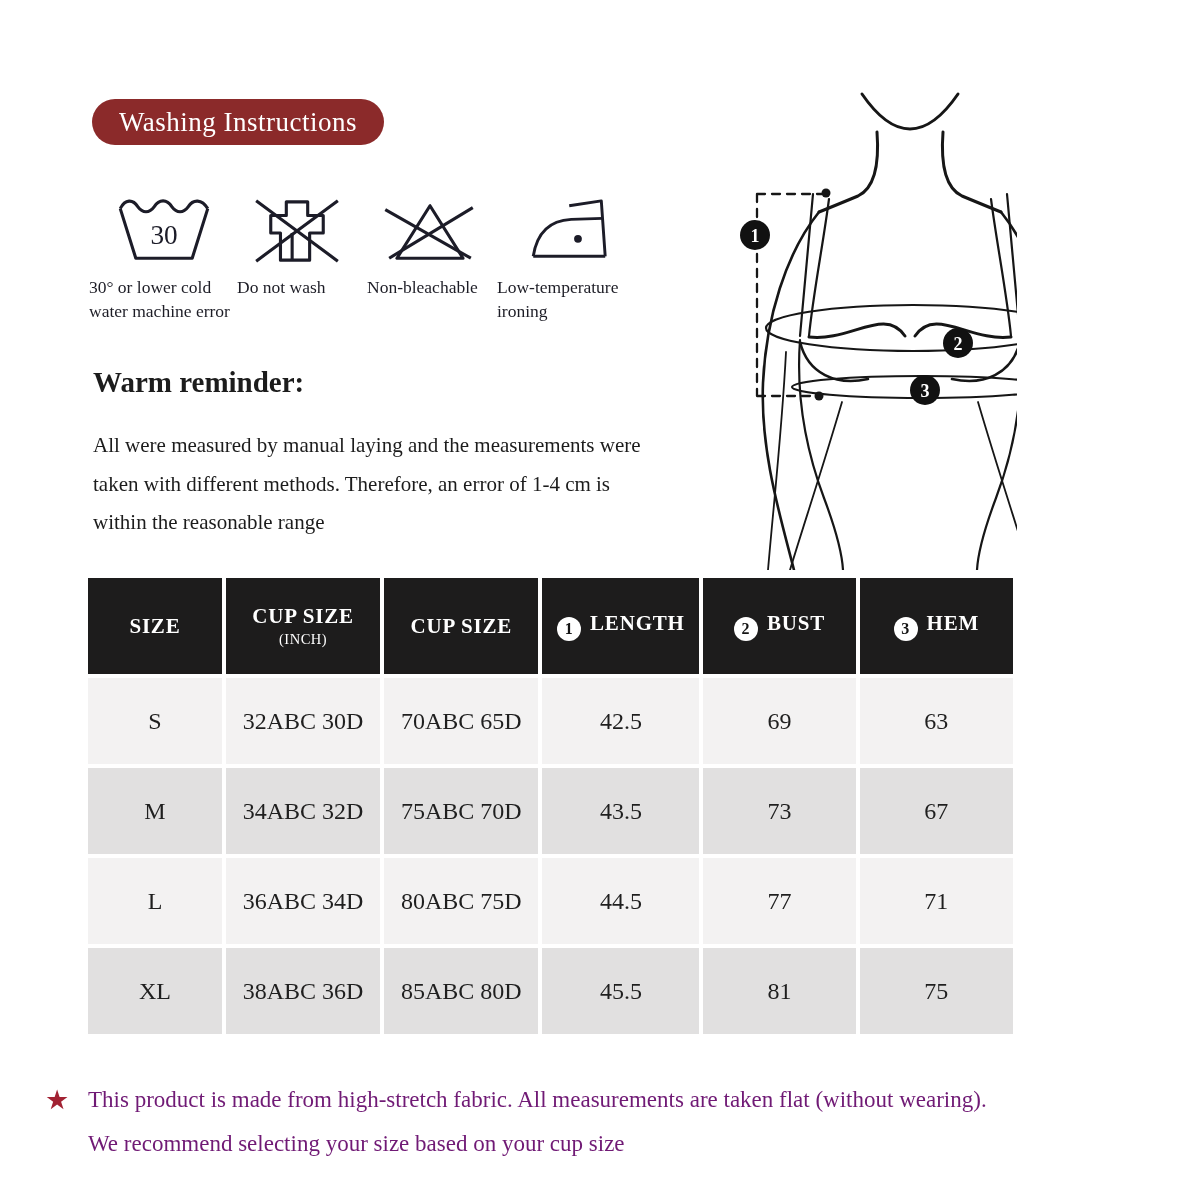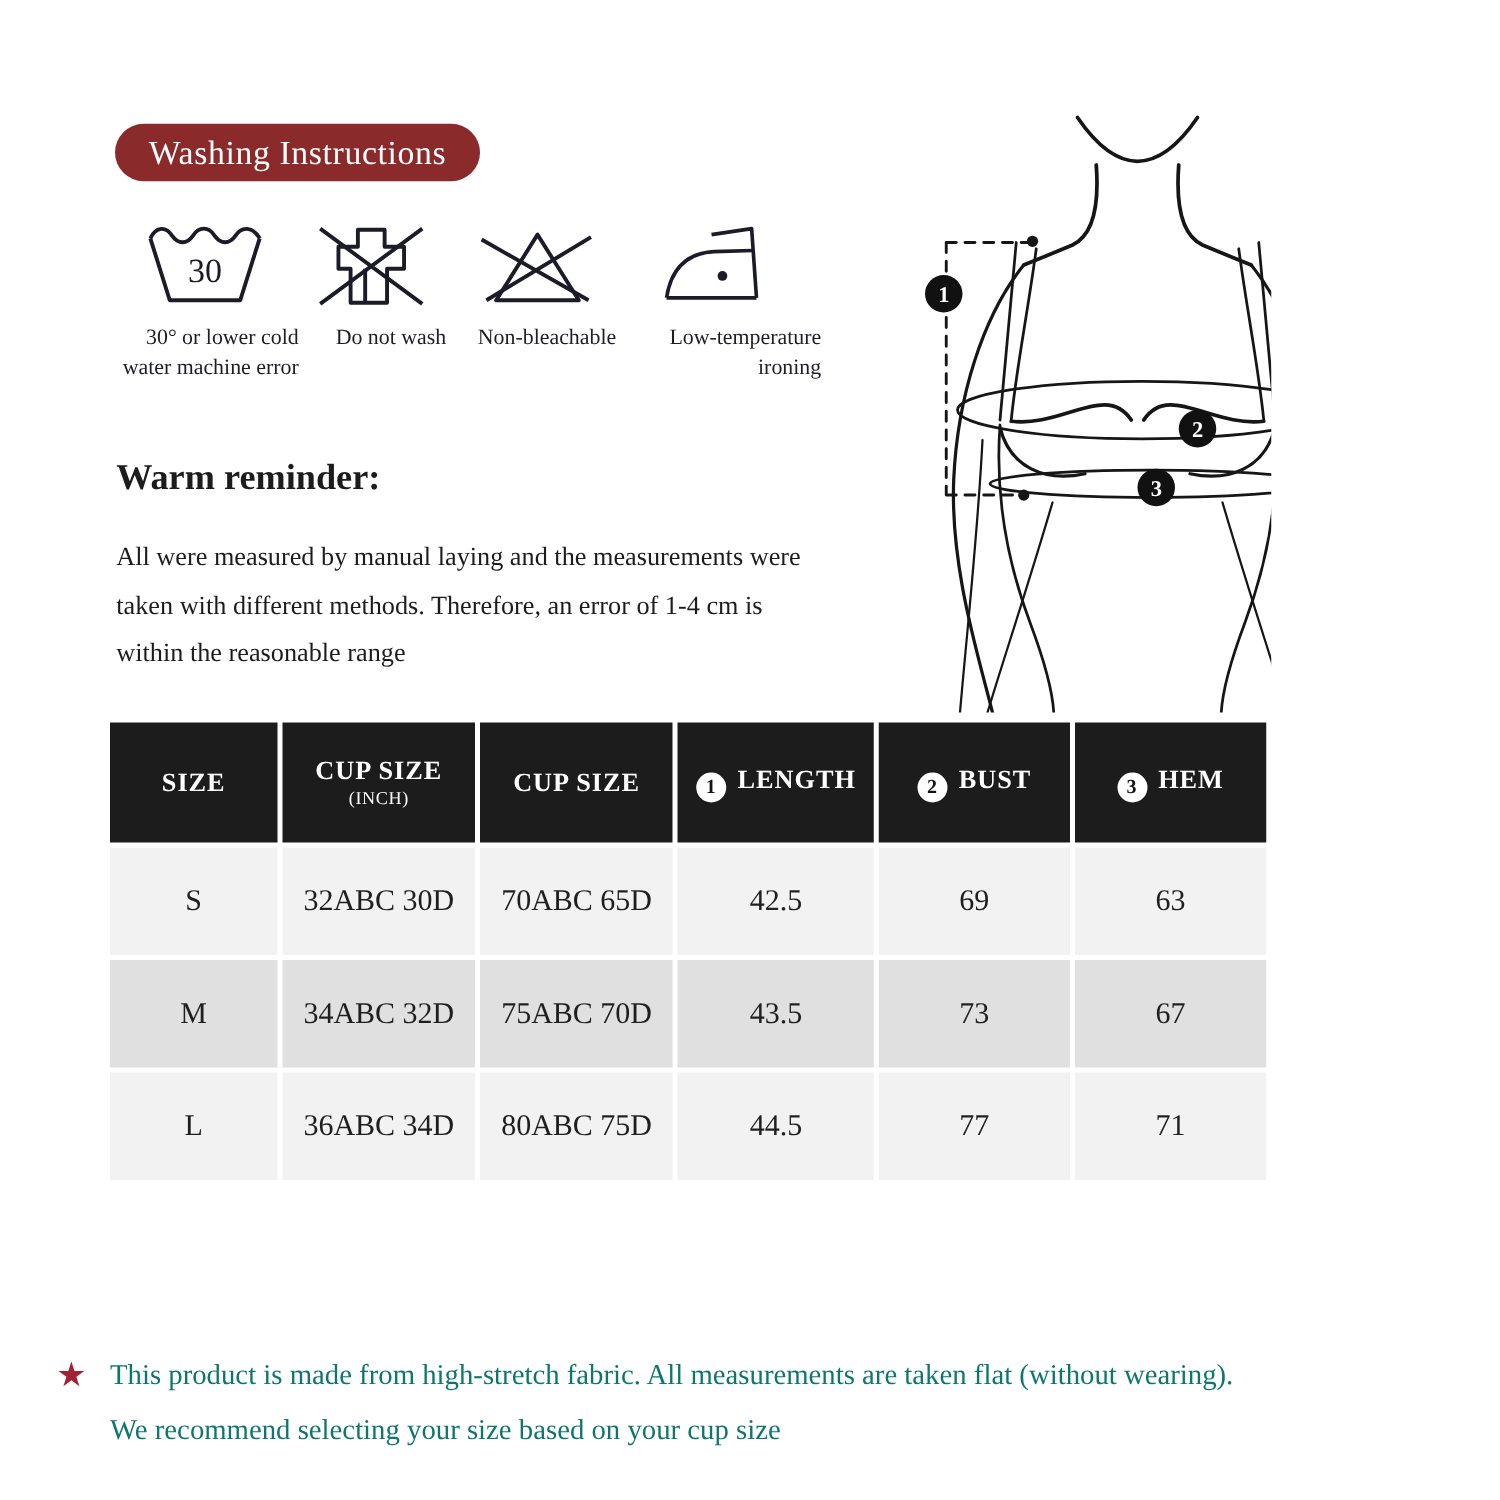--- a/index.html
+++ b/index.html
@@ -8,21 +8,21 @@
     position:relative; width:1017px; height:1200px; background:#ffffff;
     font-family:"Liberation Serif","DejaVu Serif",serif; color:#1c1c1c; overflow:hidden;
   }
   
   .badge {
     position:absolute; left:92px; top:99px; height:46px; line-height:46px;
     padding:0 27px; background:#8b2a2a; color:#ffffff; border-radius:23px;
     font-size:27px; letter-spacing:0.5px;
   }
   
-  .care-item { position:absolute; top:178px; text-align:right; }
+  .care-item { position:absolute; top:196px; text-align:left; }
   .care-item svg { display:block; margin:0 auto; }
   .care-label { margin-top:9px; font-size:17.5px; line-height:24px; color:#1d1d26; }
   
   .reminder-title { position:absolute; left:93px; top:366px; font-size:29px; font-weight:bold; }
   .reminder-body { position:absolute; left:93px; top:426px; font-size:21px; line-height:38.5px; width:680px;font-family:Liberation Serif, serif; }
   
   .figure { position:absolute; left:700px; top:90px; width:420px; height:480px; }
   .figure text { font-family:"Liberation Serif","DejaVu Serif",serif; font-weight:bold; font-size:18px; fill:#ffffff; }
   
   table.size-table {
@@ -40,21 +40,21 @@
   .th-sub { display:block; font-size:14.5px; font-weight:400; letter-spacing:0.5px; margin-top:2px; }
   .hmark {
     display:inline-flex; width:24px; height:24px; border-radius:50%;
     background:#ffffff; color:#141414; align-items:center; justify-content:center;
     font-size:16px; font-weight:bold; margin-right:9px; vertical-align:-4px;
   }
   .col-size{width:146px}.col-a{width:166px}.col-b{width:166px}.col-c{width:166px}.col-d{width:166px}.col-e{width:168px}
   
   .footnote { position:absolute; left:45px; top:1078px; width:1130px; display:flex; }
   .footnote .star { color:#a22233; font-size:27px; line-height:44px; width:43px; flex:0 0 43px; }
-  .footnote .ft-text { font-size:23px; line-height:44px; color:#0f766e; }
+  .footnote .ft-text { font-size:23px; line-height:44px; color:#701a75; }
 </style>
 </head>
 <body>
 
 <div class="page">
 
   <div class="badge">Washing Instructions</div>
 
   <div class="care-item" style="left:89px; width:150px;">
     <svg width="100" height="70" viewBox="0 0 100 72">
@@ -213,20 +213,28 @@
         <td>67</td>
       </tr>
       <tr class="row-light">
         <td>L</td>
         <td>36ABC 34D</td>
         <td>80ABC 75D</td>
         <td>44.5</td>
         <td>77</td>
         <td>71</td>
       </tr>
+      <tr class="row-dark">
+        <td>XL</td>
+        <td>38ABC 36D</td>
+        <td>85ABC 80D</td>
+        <td>45.5</td>
+        <td>81</td>
+        <td>75</td>
+      </tr>
     </tbody>
   </table>
 
   <div class="footnote">
     <div class="star">★</div>
     <div class="ft-text">
       <div>This product is made from high-stretch fabric. All measurements are taken flat (without wearing).</div>
       <div>We recommend selecting your size based on your cup size</div>
     </div>
   </div>

